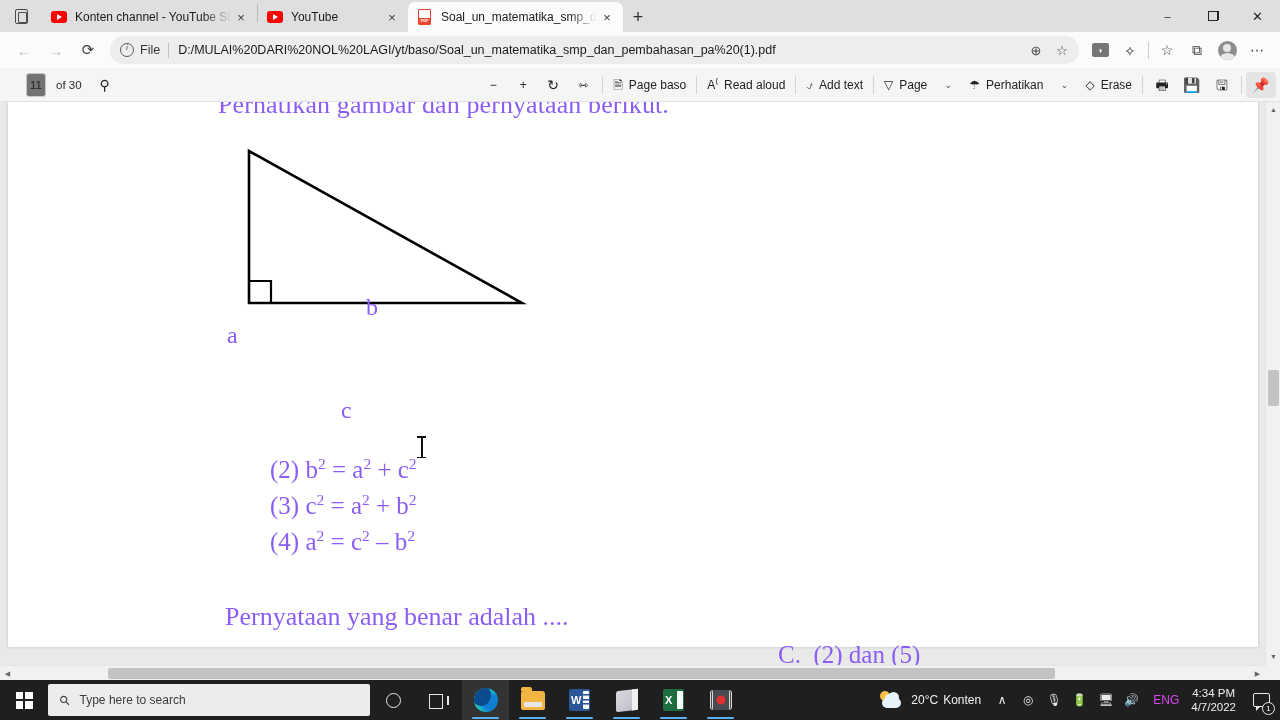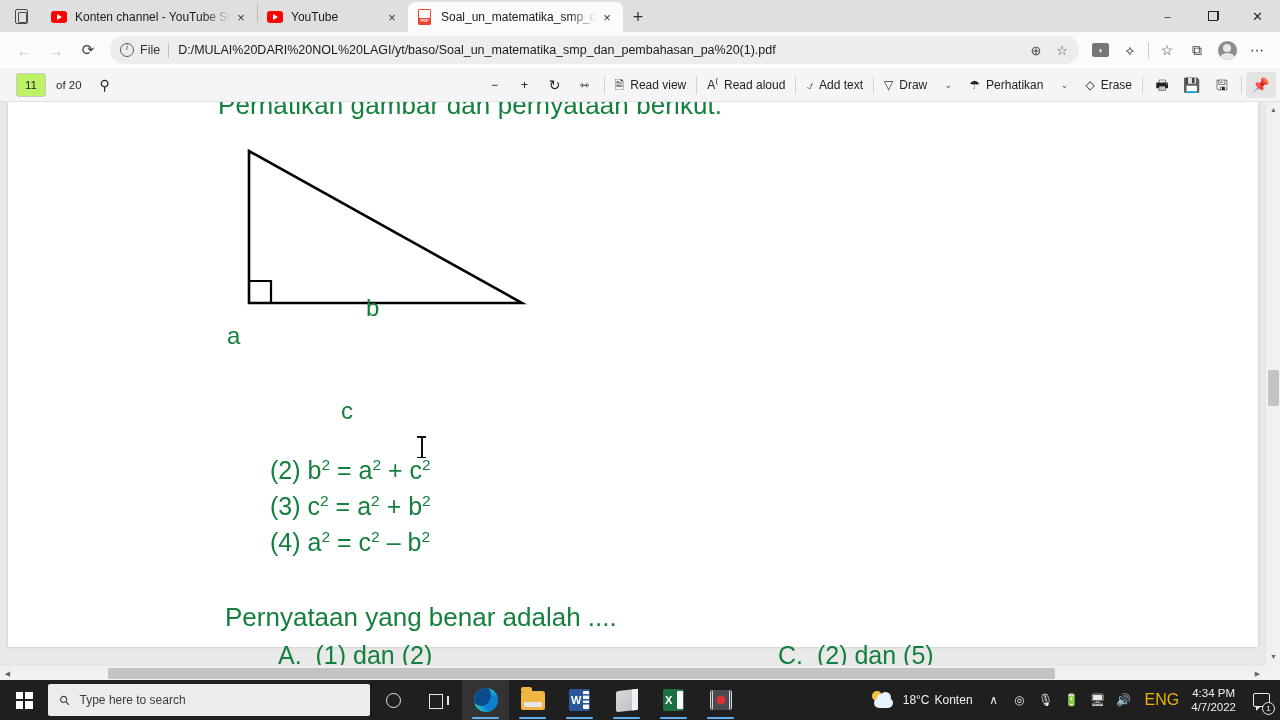--- a/index.html
+++ b/index.html
@@ -145,23 +145,23 @@
     border-radius: 50% 50% 0 0; background: #e8e8e8;
   }
 
   
   .pdfbar {
     position: absolute; top: 68px; left: 0; width: 1280px; height: 34px;
     background: #f5f5f5; border-bottom: 1px solid #e2e2e2;
     display: flex; align-items: center; font-size: 12px; color: #232323;
   }
   .pagebox {
-    width: 30px; height: 24px; background: #bef264; border: 1px solid #c8c8c8;
+    width: 20px; height: 24px; background: #737373; border: 1px solid #c8c8c8;
     border-radius: 3px; display: flex; align-items: center; justify-content: center;
-    font-size: 11.5px; margin-left: 16px;
+    font-size: 11.5px; margin-left: 26px;
   }
   .ofpages { margin-left: 10px; font-size: 11.5px; color: #2b2b2b; }
   .pdfic {
     height: 26px; min-width: 30px; display: flex; align-items: center; justify-content: center;
     gap: 6px; padding: 0 6px; border-radius: 4px; color: #232323;
   }
   .pdfsep { width: 1px; height: 18px; background: #d3d3d3; margin: 0 4px; }
   .pdf-right { margin-left: auto; display: flex; align-items: center; padding-right: 4px; }
   .pin-btn {
     background: #e4e4e4; border-radius: 4px;
@@ -174,21 +174,21 @@
   
   .viewer {
     position: absolute; top: 102px; left: 0; width: 1280px; height: 578px;
     background: #e9e9e9; overflow: hidden;
   }
   .page {
     position: absolute; top: 0; left: 8px; width: 1250px; height: 545px;
     background: #ffffff; box-shadow: 0 0 3px rgba(0,0,0,0.18);
   }
   .doc-text {
-    font-family: Liberation Sans, sans-serif; color: #15803d;
+    font-family: Liberation Serif, serif; color: #8b5cf6;
   }
   .q-head {
     position: absolute; left: 210px; top: -12px; font-size: 26px;
     letter-spacing: 0.1px; white-space: nowrap;
   }
   .tri-wrap { position: absolute; left: 232px; top: 42px; }
   .lbl-a { position: absolute; left: 219px; top: 220px; font-size: 24px; }
   .lbl-b { position: absolute; left: 358px; top: 192px; font-size: 24px; }
   .lbl-c { position: absolute; left: 333px; top: 295px; font-size: 24px; }
 
@@ -351,21 +351,21 @@
   }
   .cloud-ic .cl::after {
     content: ""; position: absolute; right: 2px; top: -6px; width: 11px; height: 11px;
     background: #e8f2fa; border-radius: 50%;
   }
   .wtext { margin-right: 5px; }
   .tray-ic {
     width: 26px; height: 40px; display: flex; align-items: center; justify-content: center;
     color: #e9e9e9; font-size: 12px;
   }
-  .lang { color: #eab308; font-size: 16px; padding: 0 8px; }
+  .lang { color: #d946ef; font-size: 12px; padding: 0 8px; }
   .clock {
     color: #efefef; font-size: 11.5px; line-height: 14px; text-align: center; padding: 0 10px 0 4px;
   }
   .notif {
     width: 30px; height: 40px; display: flex; align-items: center; justify-content: center; position: relative;
   }
   .notif-box {
     width: 17px; height: 14px; border: 1.6px solid #e9e9e9; border-radius: 2px; position: relative;
   }
   .notif-box::after {
@@ -459,54 +459,54 @@
           <div class="avatar-ic"></div>
         </div>
       <div class="tbic">
           <span class="glyph">⋯</span>
         </div>
     </div>
   </div>
 
   <div class="pdfbar">
     <div class="pagebox">11</div>
-    <div class="ofpages">of 20</div>
+    <div class="ofpages">of 30</div>
     <div class="pdfic" style="margin-left:8px;">
         <span class="glyph">⚲</span>
       </div>
 
     <div style="flex:1"></div>
 
     <div class="pdfic">−</div>
     <div class="pdfic">+</div>
     <div class="pdfic">
         <span class="glyph">↻</span>
       </div>
     <div class="pdfic">
         <span class="glyph-sm">⇿</span>
       </div>
     <div class="pdfsep"></div>
     <div class="pdfic">
       <span class="glyph-sm">🗎</span>
-      <span>Read view</span>
+      <span>Page baso</span>
     </div>
     <div class="pdfsep"></div>
     <div class="pdfic">
       <span class="glyph-sm">A⁽</span>
       <span>Read aloud</span>
     </div>
     <div class="pdfsep"></div>
     <div class="pdfic">
       <span class="glyph-sm">⍻</span>
       <span>Add text</span>
     </div>
     <div class="pdfsep"></div>
     <div class="pdfic">
       <span class="glyph-sm">▽</span>
-      <span>Draw</span>
+      <span>Page</span>
     </div>
     <div class="pdfic">
         <span class="chev">⌄</span>
       </div>
     <div class="pdfic">
       <span class="glyph-sm">☂</span>
       <span>Perhatikan</span>
     </div>
     <div class="pdfic">
         <span class="chev">⌄</span>
@@ -570,24 +570,20 @@
           <span>a</span><sup>2</sup>
           <span>=</span>
           <span>c</span><sup>2</sup>
           <span>–</span>
           <span>b</span><sup>2</sup>
         </div>
       </div>
 
       <div class="pernyataan">Pernyataan yang benar adalah ....</div>
 
-      <div class="opt opt-a">
-        <span>A.</span>&nbsp;
-        <span>(1) dan (2)</span>
-      </div>
 
       <div class="opt opt-c">
         <span>C.</span>&nbsp;
         <span>(2) dan (5)</span>
       </div>
 
       <div class="ibeam">
           <div class="ibeam-stem"></div>
         </div>
     </div>
@@ -646,21 +642,21 @@
     <div class="tb-app running">
       <div class="rec-ic"></div>
     </div>
 
     <div class="tray">
       <div class="weather">
         <div class="cloud-ic">
           <div class="sun"></div>
             <div class="cl"></div>
         </div>
-        <span class="wtext">18°C</span>
+        <span class="wtext">20°C</span>
         <span>Konten</span>
       </div>
 
       <div class="tray-ic">∧</div>
       <div class="tray-ic">◎</div>
       <div class="tray-ic">🎙</div>
       <div class="tray-ic">🔋</div>
       <div class="tray-ic">🖥</div>
       <div class="tray-ic">🔊</div>
       <div class="lang">ENG</div>

